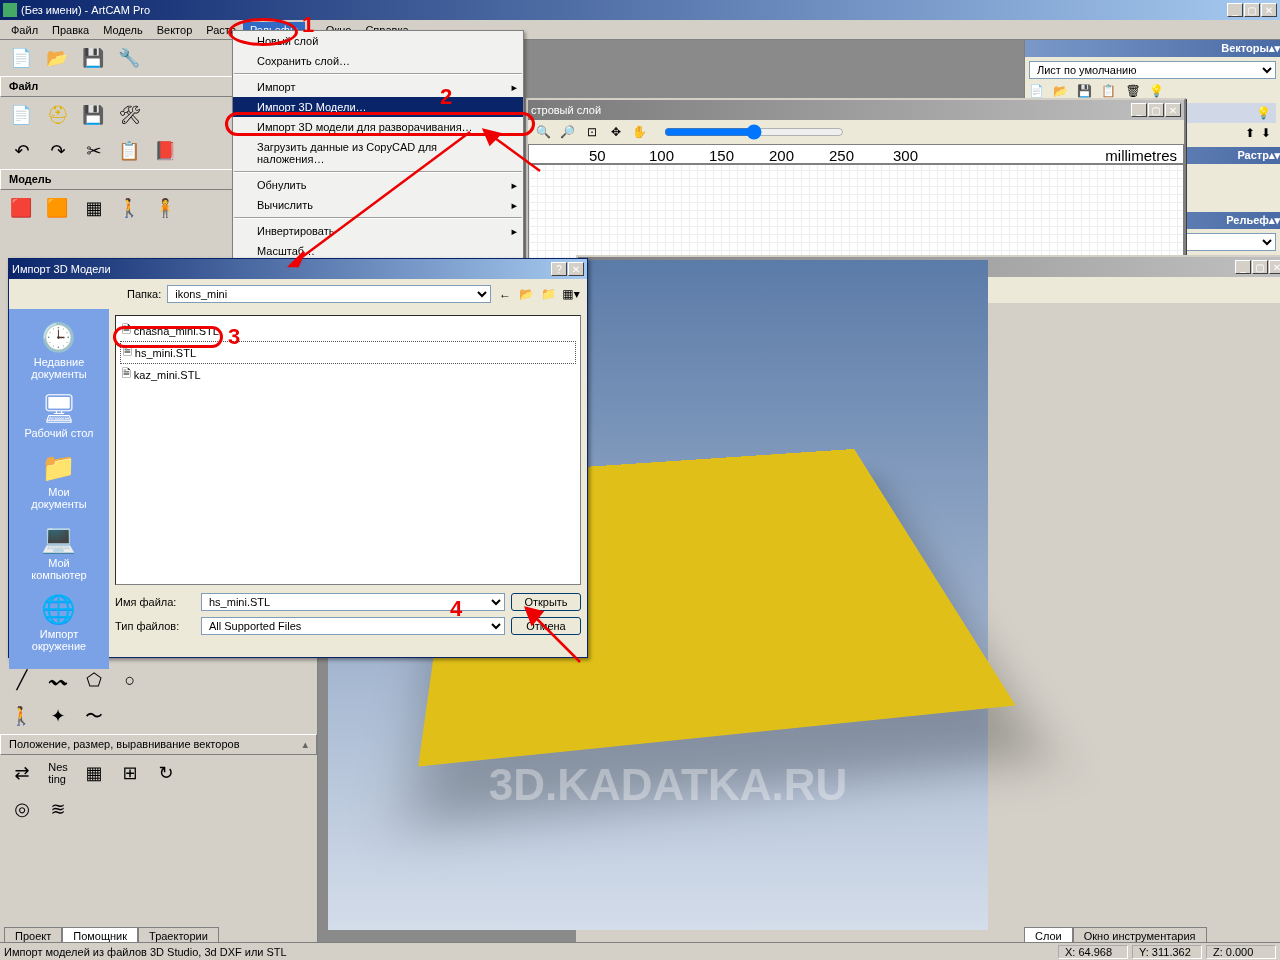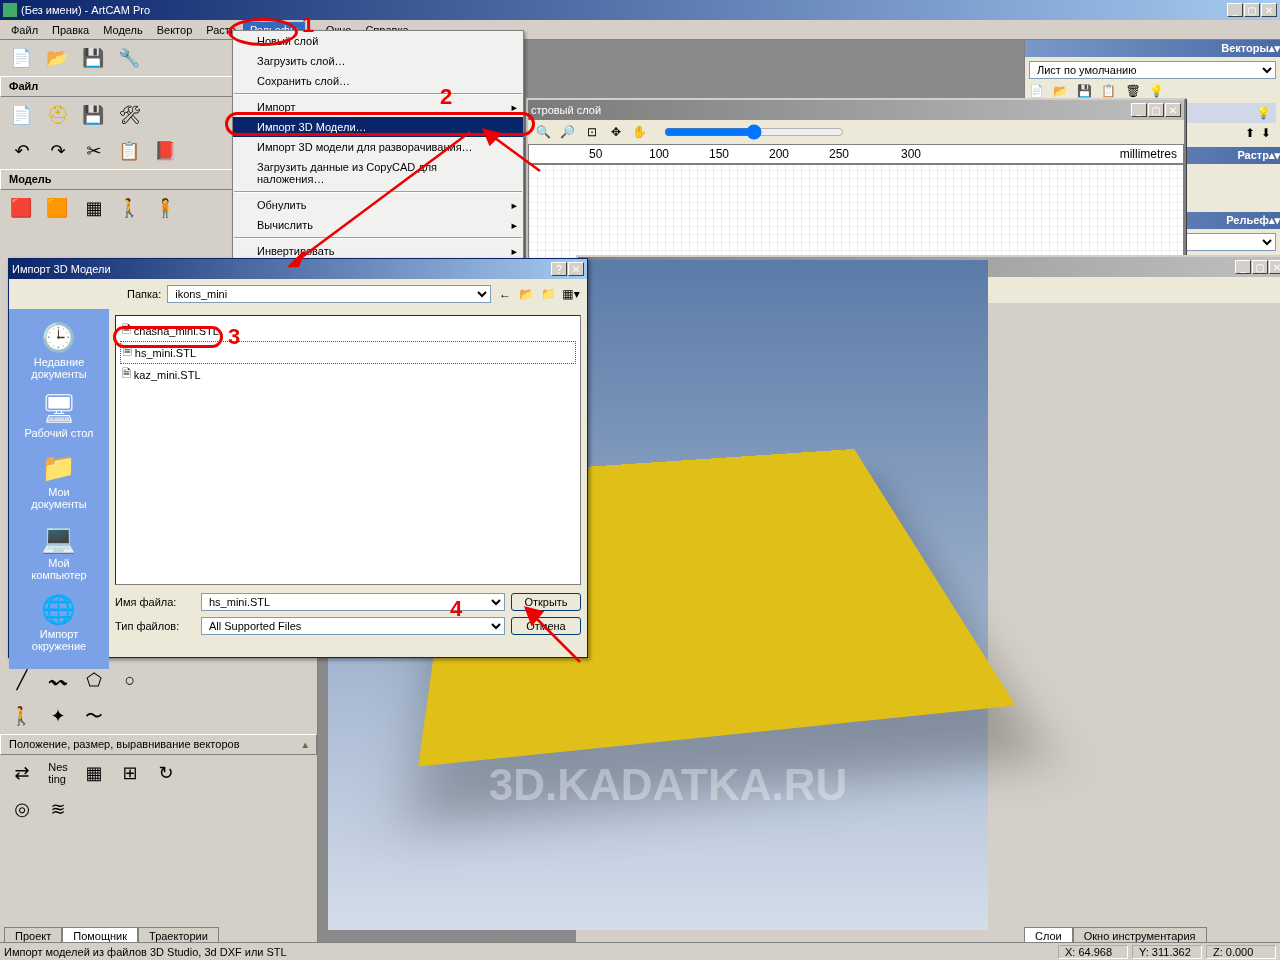--- a/index.html
+++ b/index.html
@@ -64,21 +64,21 @@
 .anno { position: absolute; z-index: 100; pointer-events: none; }
 .circ { border: 3px solid #e00; border-radius: 50%; }
 .num { color: #e00; font: bold 22px Arial; }
 svg.arrow { stroke: #e00; stroke-width: 2.5; fill: none; }
 
 .canvas3d { position: absolute; left: 328px; top: 260px; width: 660px; height: 670px; background: linear-gradient(to bottom, #5b7ba8 0%, #d4ddea 100%); border: 0; }
 .plane { position: absolute; left: 120px; top: 80px; width: 480px; height: 460px; background: #e0c018; transform: perspective(900px) rotateX(55deg) rotateZ(-8deg); box-shadow: 0 60px 40px rgba(0,0,0,.25); }
 .watermark { position: absolute; bottom: 120px; left: 60px; right: 40px; color: rgba(255,255,255,.35); font: bold 44px Arial; text-align: center; white-space: nowrap; }
 
 .ruler { background: #fff; border: 1px solid #808080; height: 20px; position: relative; font-size: 9px; overflow: hidden; }
-.ticklabel { position: absolute; top: 2px; font-size: 12px; }
+.ticklabel { position: absolute; top: 2px; font-size: 15px; }
 </style>
 </head>
 <body>
 
 <div class="titlebar">
   <span class="icon"></span>
   <span>(Без имени) - ArtCAM Pro</span>
   <div class="win-ctrls">
     <div class="win-btn">_</div>
     <div class="win-btn">▢</div>
@@ -93,21 +93,20 @@
   <span>Вектор</span>
   <span>Растр</span>
   <span class="open">Рельефы</span>
   <span></span>
   <span>Окно</span>
   <span>Справка</span>
 </div>
 
 <div class="dropdown">
   <div class="mi">Новый слой</div>
-  <div class="mi">Загрузить слой…</div>
   <div class="mi">Сохранить слой…</div>
   <div class="sep"></div>
   <div class="mi arrow">Импорт</div>
   <div class="mi sel">Импорт 3D Модели…</div>
   <div class="mi">Импорт 3D модели для разворачивания…</div>
   <div class="mi">Загрузить данные из CopyCAD для наложения…</div>
   <div class="sep"></div>
   <div class="mi arrow">Обнулить</div>
   <div class="mi arrow">Вычислить</div>
   <div class="sep"></div>
@@ -196,21 +195,21 @@
         <span class="small-ico">✥</span>
         <span class="small-ico">✋</span>
         <input type="range" style="width: 180px; margin-left: 8px;" value="50">
       </div>
       <div class="ruler">
         <span class="ticklabel" style="left:60px">50</span>
         <span class="ticklabel" style="left:120px">100</span>
         <span class="ticklabel" style="left:180px">150</span>
         <span class="ticklabel" style="left:240px">200</span>
         <span class="ticklabel" style="left:300px">250</span>
-        <span class="ticklabel" style="left:372px">300</span>
+        <span class="ticklabel" style="left:364px">300</span>
         <span class="ticklabel" style="right:6px">millimetres</span>
       </div>
       <div style="background:#fff; height:120px; border:1px solid #808080; background-image:repeating-linear-gradient(0deg,#eee 0,#eee 1px,transparent 1px,transparent 8px),repeating-linear-gradient(90deg,#eee 0,#eee 1px,transparent 1px,transparent 8px)"></div>
     </div>
 
     <div class="mdi-win" style="left:258px; top:215px; width:714px; height:700px;">
       <div class="titlebar" style="background:linear-gradient(to right,#808080,#c0c0c0)">
         <span></span>
         <div class="win-ctrls">
           <div class="win-btn">_</div>

